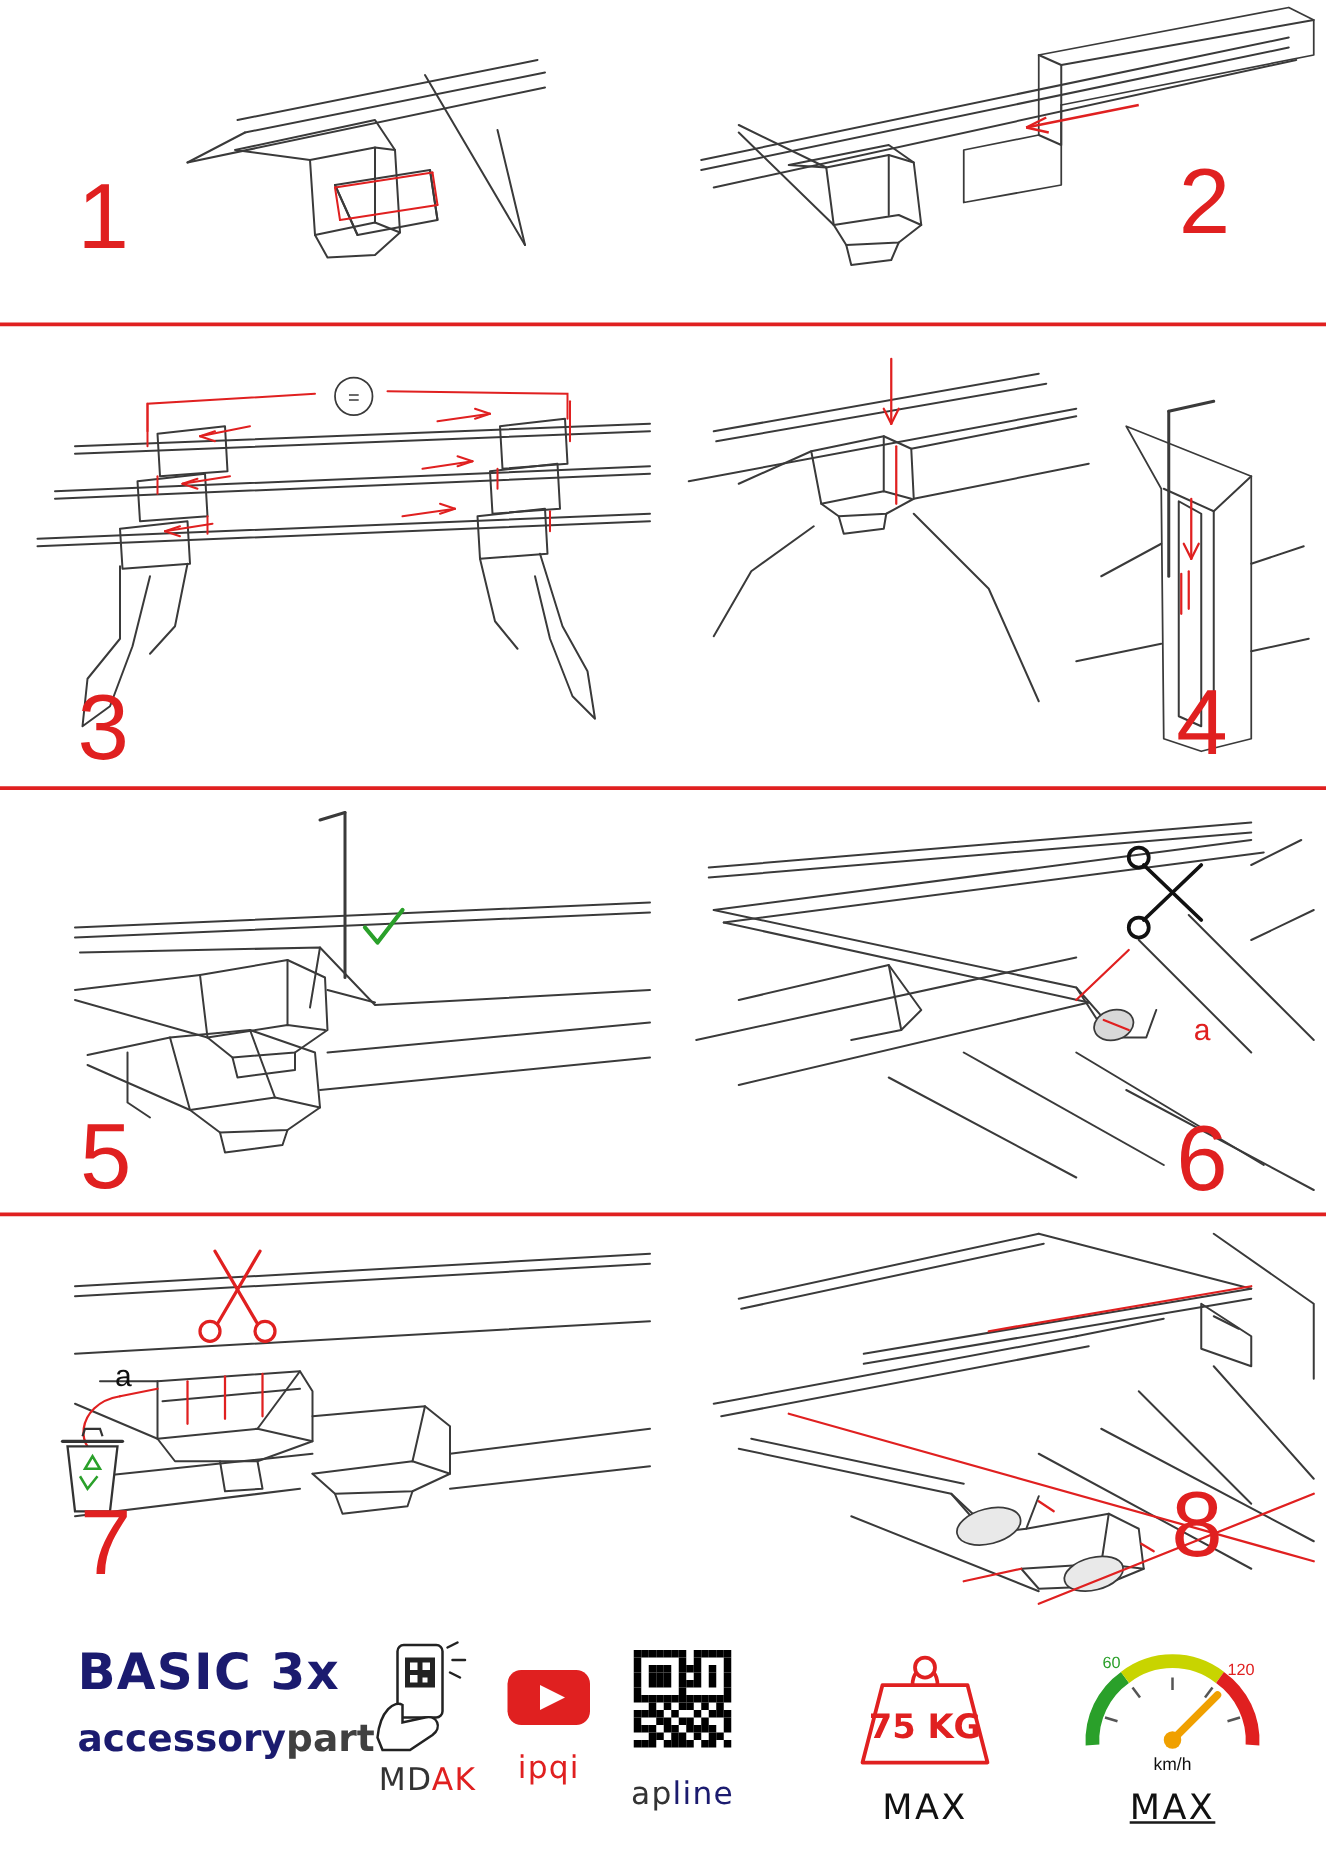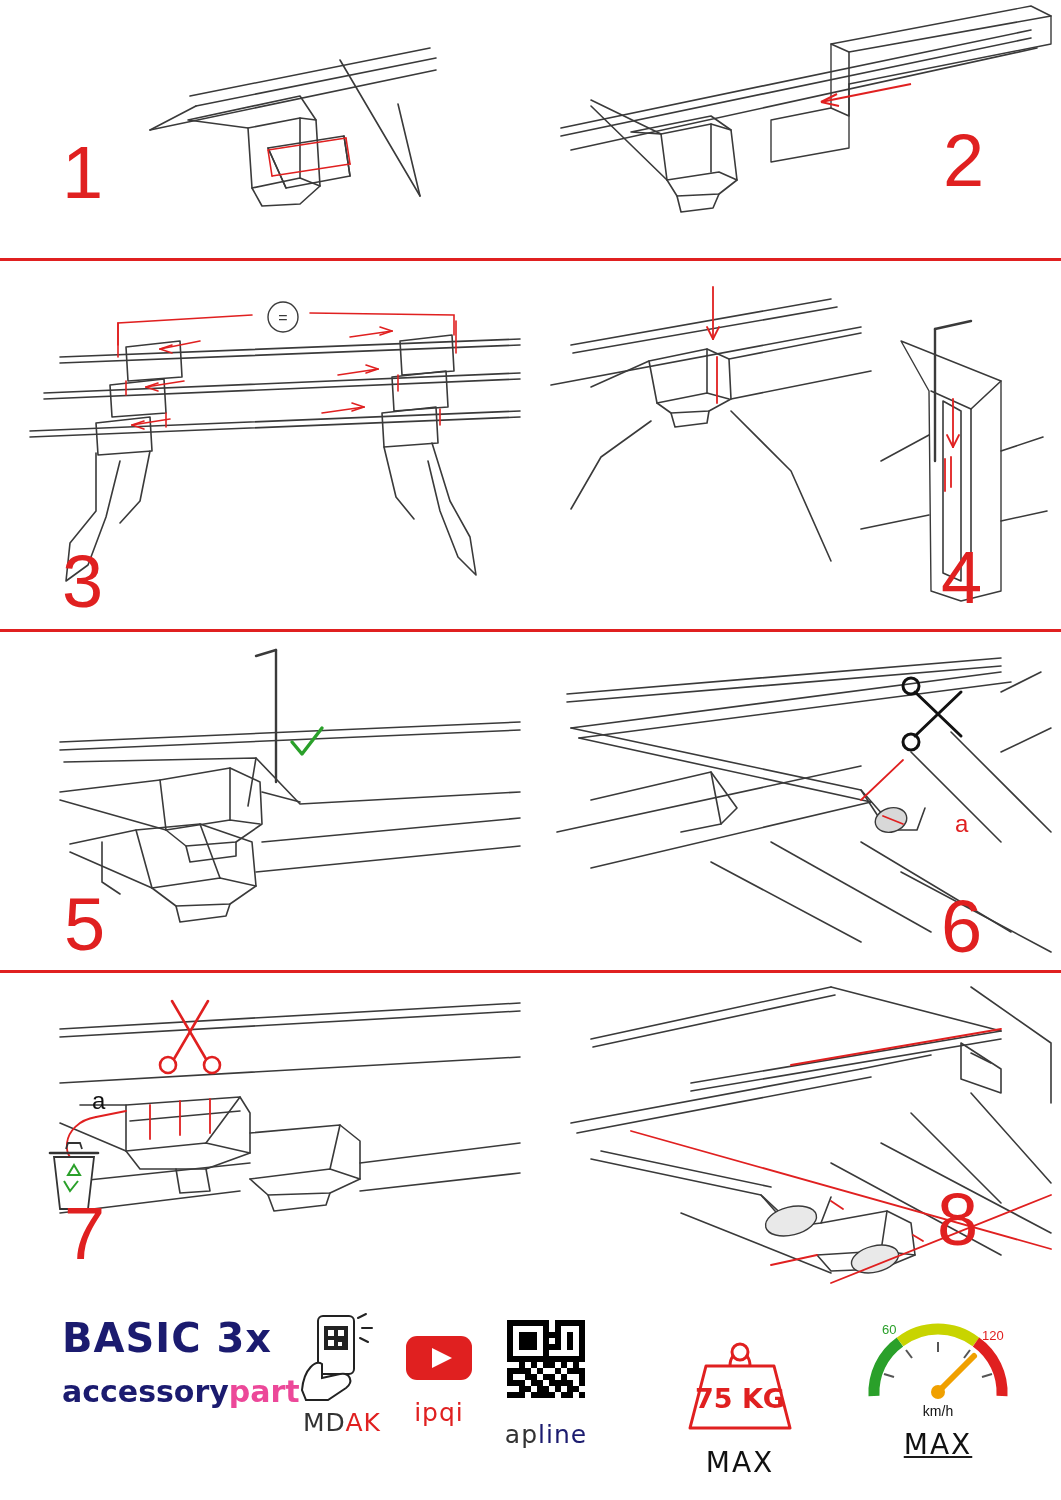--- a/index.html
+++ b/index.html
@@ -81,21 +81,21 @@
   }
   .brand-sub {
     margin-top: 16px;
     font-size: 30px;
     font-weight: bold;
     color: #1b1b6f;
     letter-spacing: 0px;
     font-family: "DejaVu Sans", sans-serif;
   }
   .brand-sub .accent {
-    color: #ec4899;
+    color: #404040;
   }
 
   .logo-item {
     position: absolute;
     text-align: center;
   }
   .logo-caption {
     font-size: 25px;
     color: #333;
     font-family: "DejaVu Sans", sans-serif;
@@ -681,21 +681,21 @@
             <i></i>
             <i class="o"></i>
             <i></i>
         </div>
       </div>
       <div class="logo-caption" style="margin-top:22px;">
         <span>ap</span><span class="blue">line</span>
       </div>
     </div>
 
-    <div class="logo-item" style="left:640px;top:32px;width:200px;">
+    <div class="logo-item" style="left:640px;top:14px;width:200px;">
       <svg width="200" height="120" viewBox="0 0 200 120">
         <path d="M66 44 L134 44 L150 106 L50 106 Z" fill="#fff" stroke="#e02020" stroke-width="3" stroke-linejoin="round"></path>
         <path d="M90 44 C 90 26, 110 26, 110 44" fill="none" stroke="#e02020" stroke-width="3"></path>
         <circle cx="100" cy="30" r="8" fill="#fff" stroke="#e02020" stroke-width="3"></circle>
         <text x="100" y="86" text-anchor="middle" class="weight-txt">75 KG</text>
       </svg>
       <div class="max-caption">MAX</div>
     </div>
 
     <div class="logo-item" style="left:848px;top:10px;width:180px;text-decoration:underline;">

